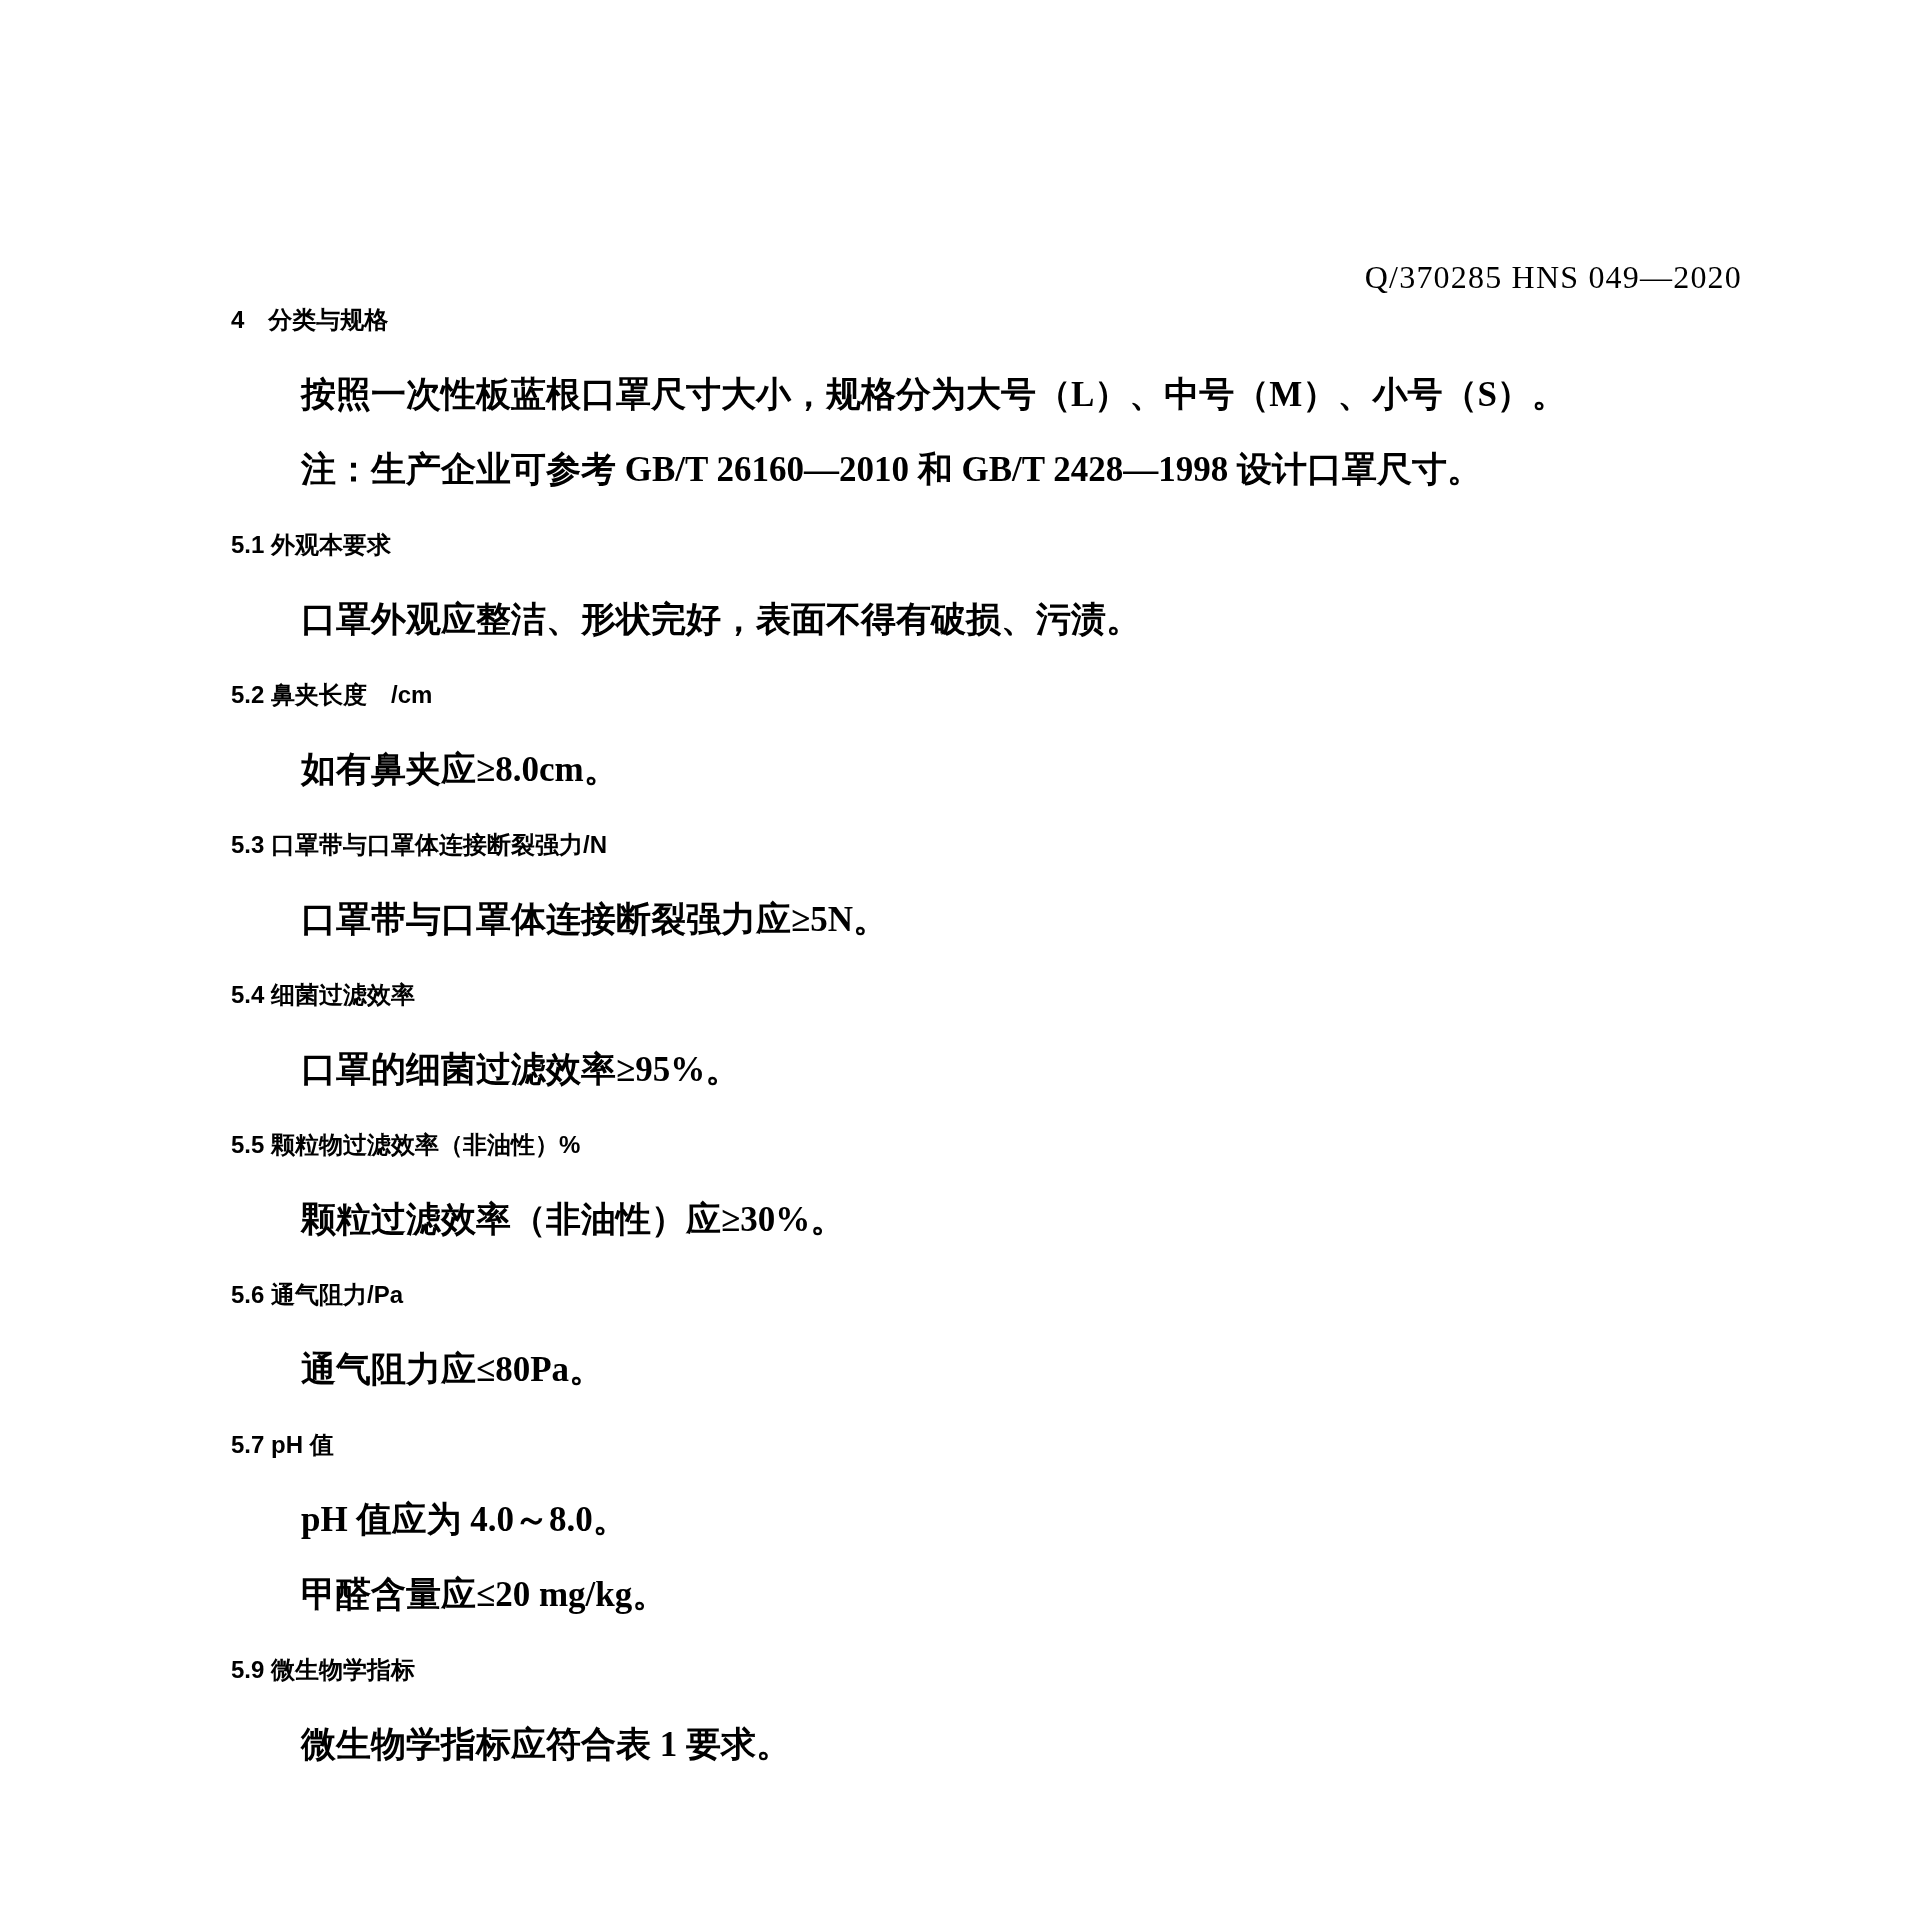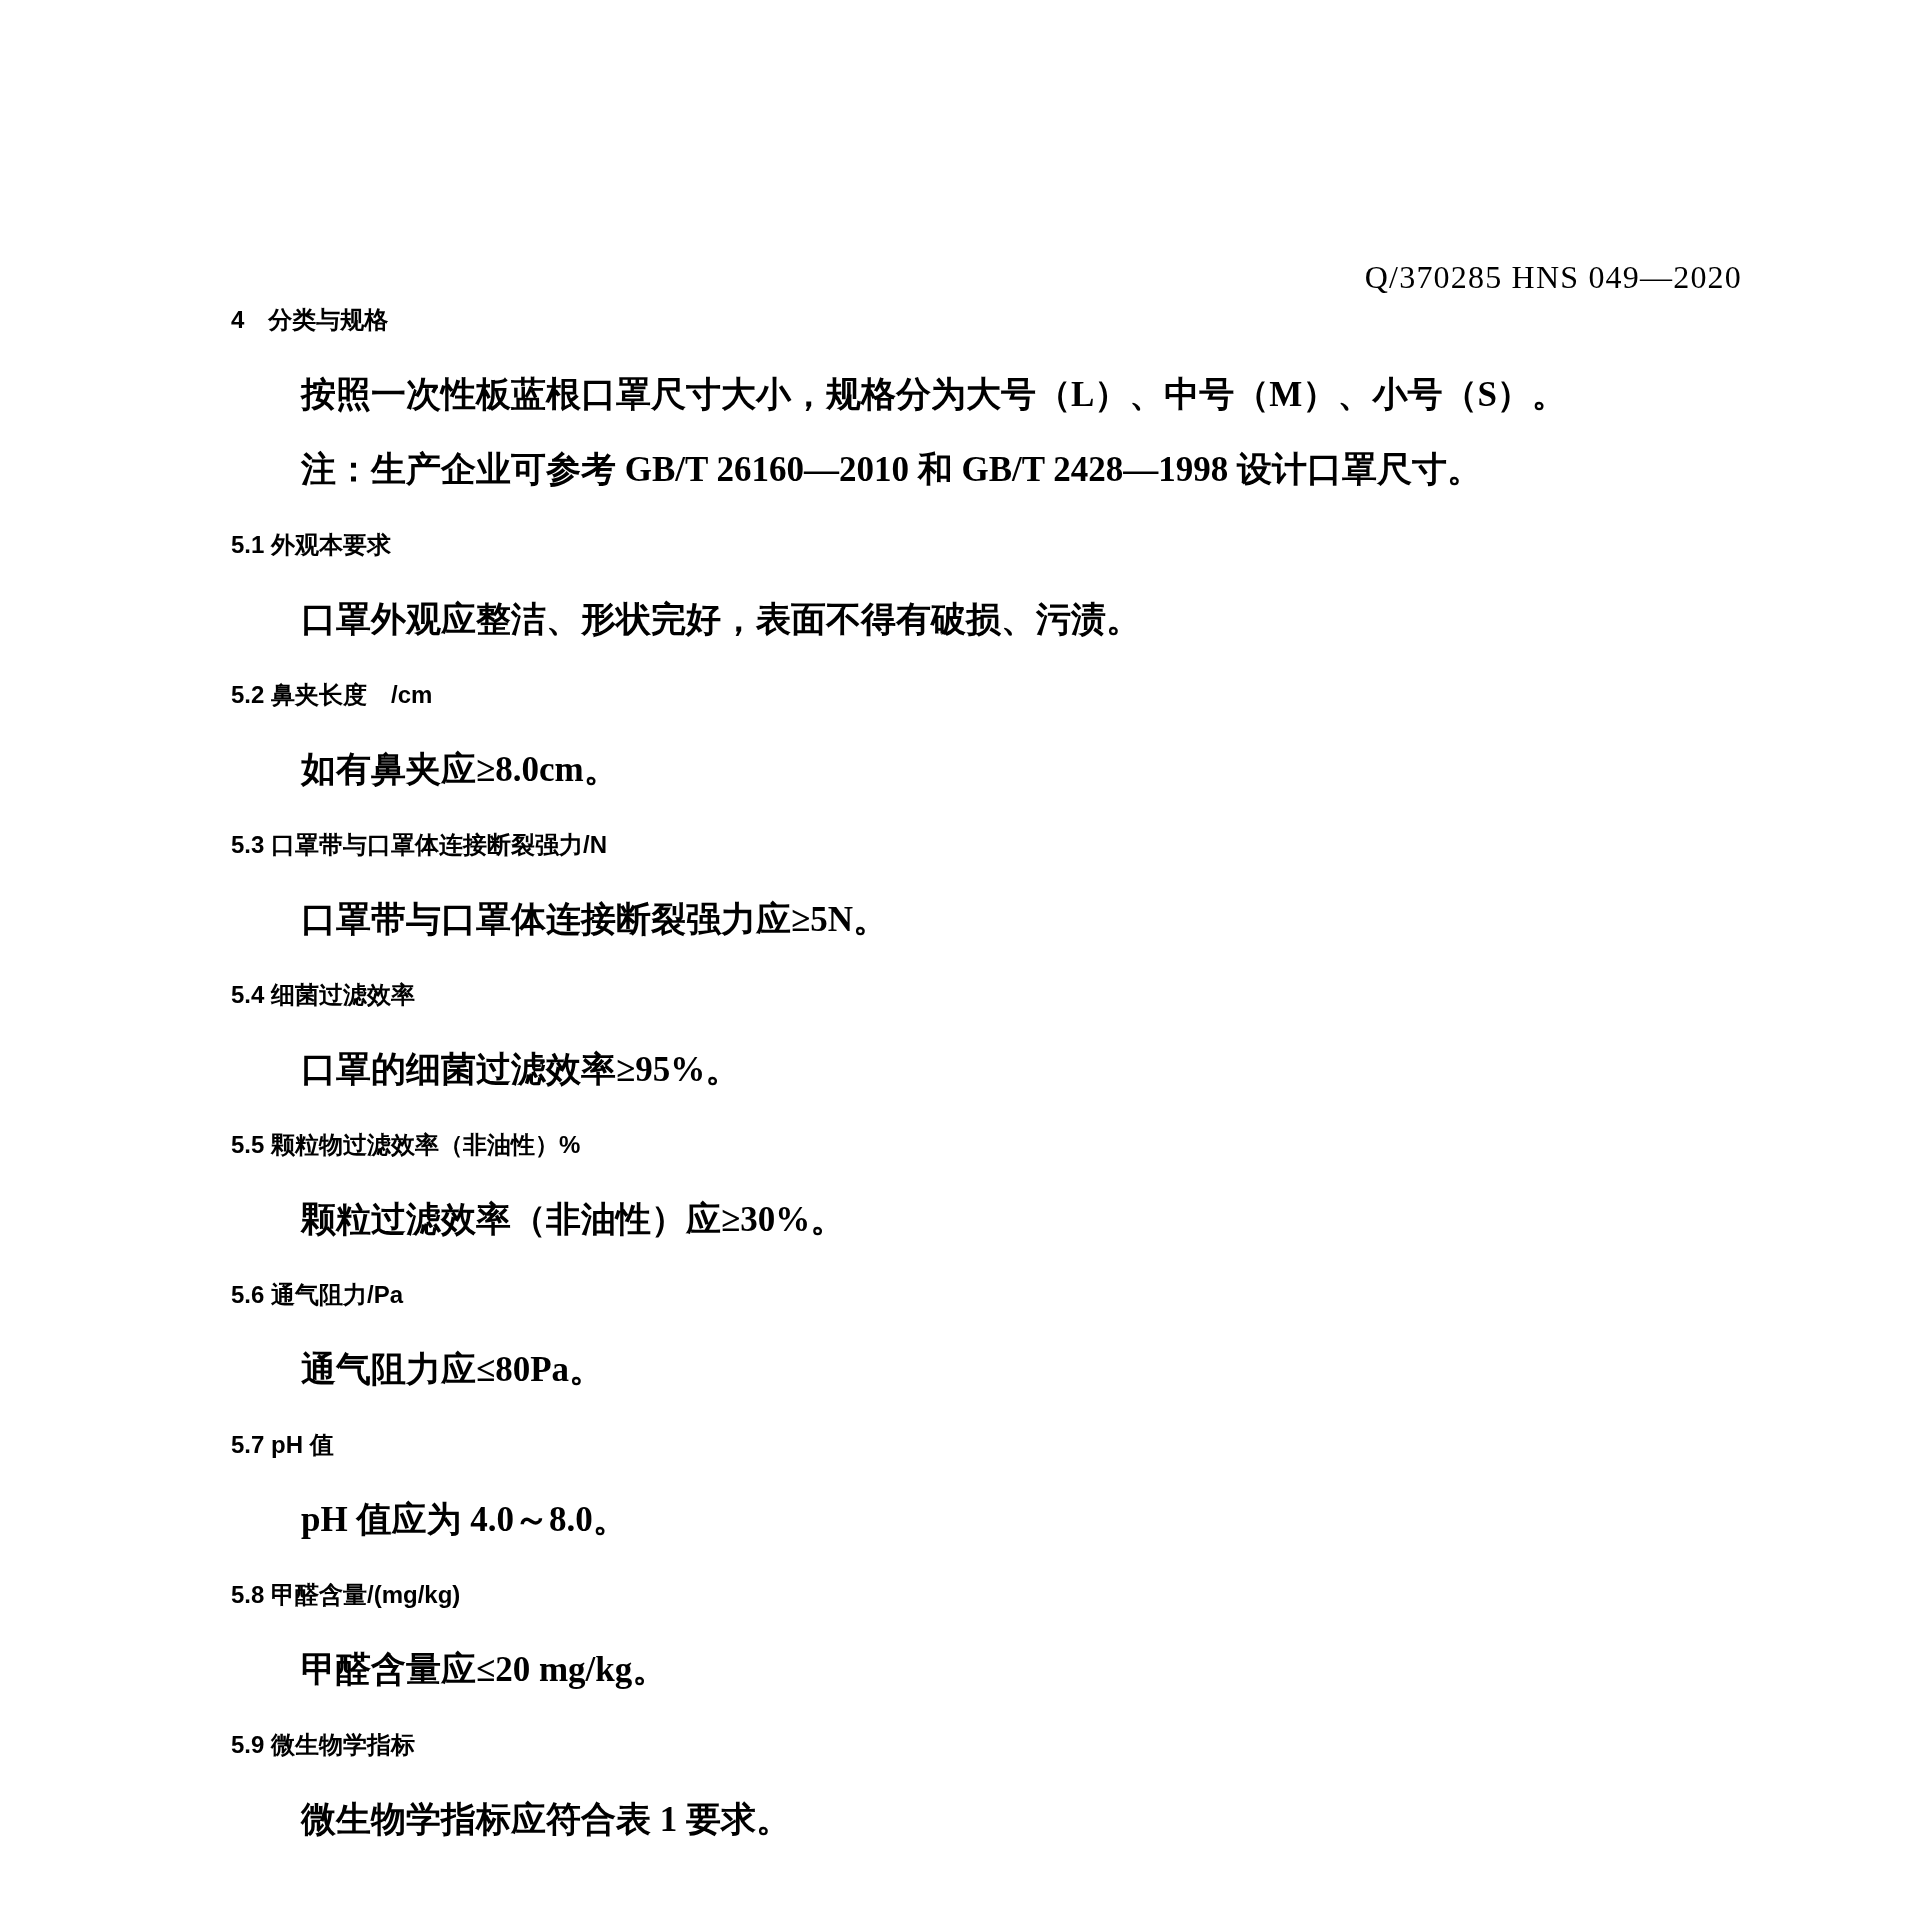--- a/index.html
+++ b/index.html
@@ -68,21 +68,20 @@
     <div class="block h2">5.3 口罩带与口罩体连接断裂强力/N</div>
     <div class="block para">口罩带与口罩体连接断裂强力应≥5N。</div>
     <div class="block h2">5.4 细菌过滤效率</div>
     <div class="block para">口罩的细菌过滤效率≥95%。</div>
     <div class="block h2">5.5 颗粒物过滤效率（非油性）%</div>
     <div class="block para">颗粒过滤效率（非油性）应≥30%。</div>
     <div class="block h2">5.6 通气阻力/Pa</div>
     <div class="block para">通气阻力应≤80Pa。</div>
     <div class="block h2">5.7 pH 值</div>
     <div class="block para">pH 值应为 4.0～8.0。</div>
-    <div class="block h2">5.8 甲醛含量/(mg/kg)</div>
     <div class="block para">甲醛含量应≤20 mg/kg。</div>
     <div class="block h2">5.9 微生物学指标</div>
     <div class="block para">微生物学指标应符合表 1 要求。</div>
 
   </div>
 
 </div>
 
 
 </body></html>

